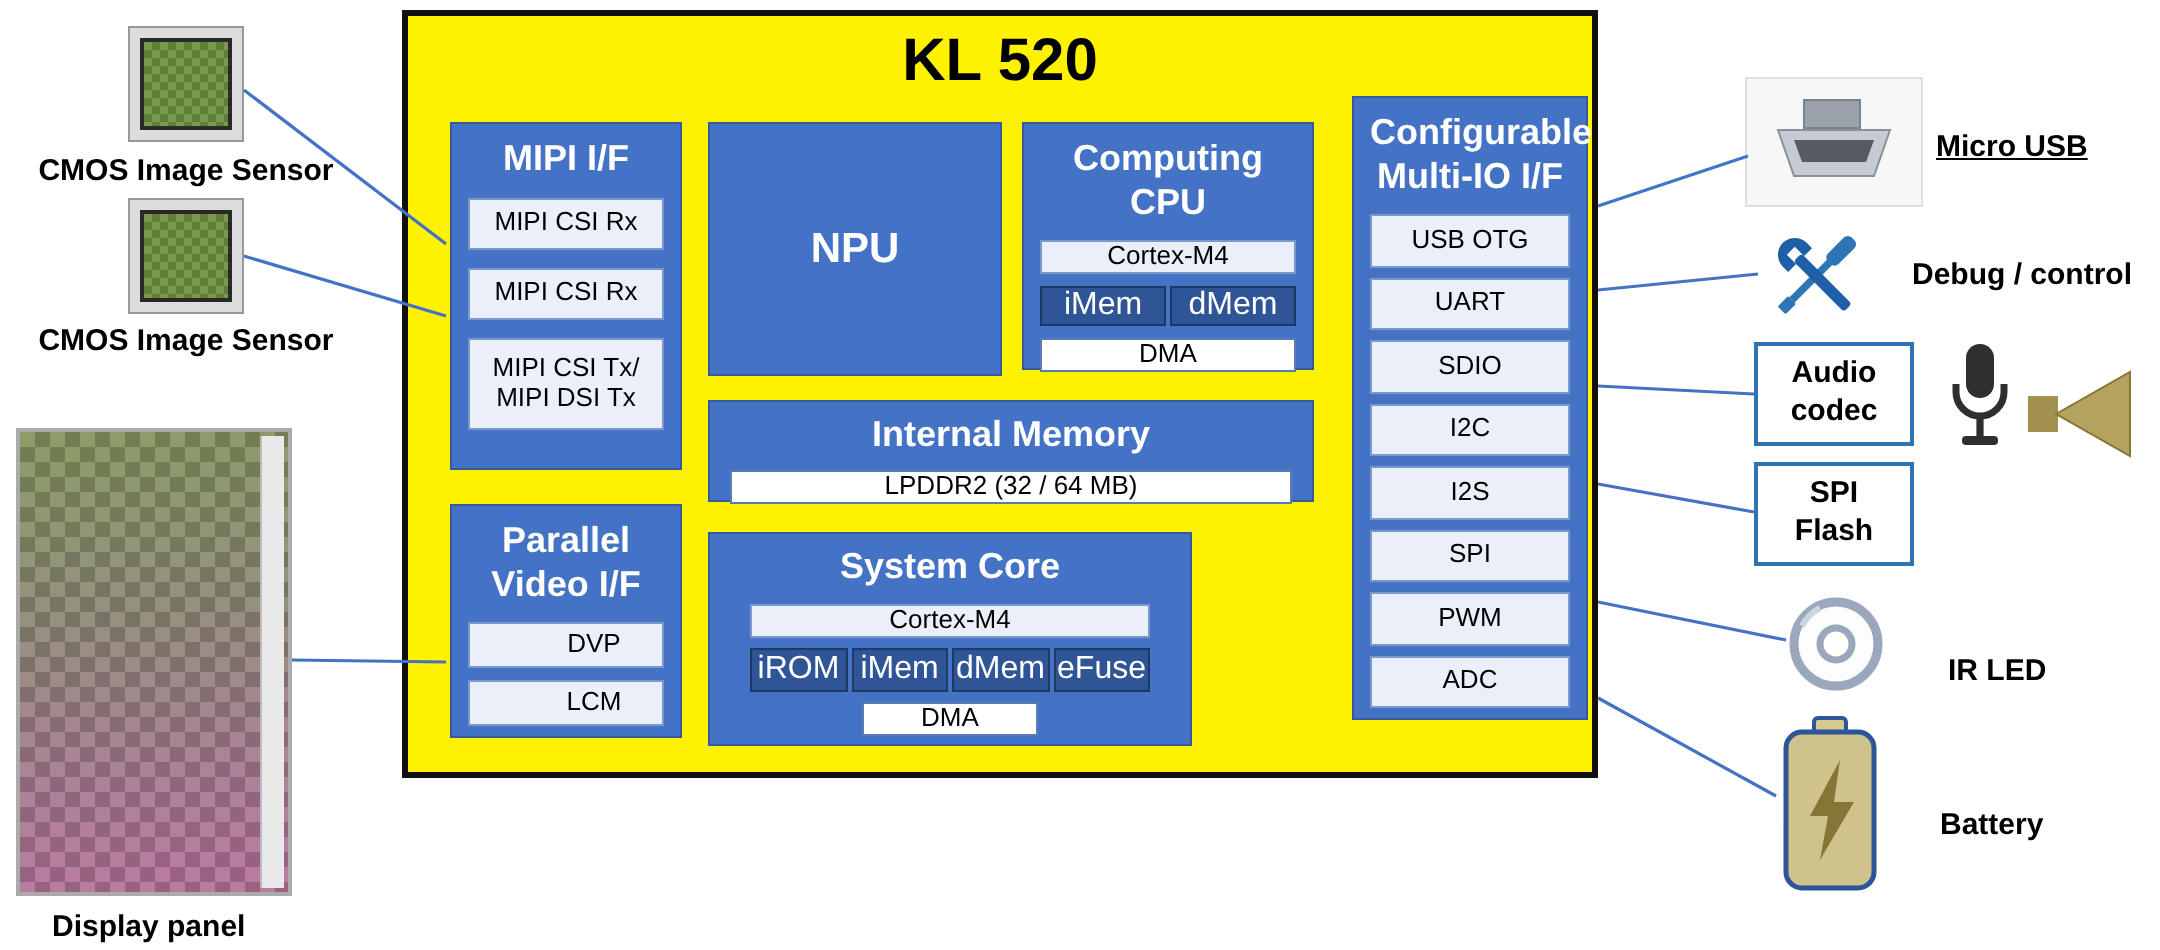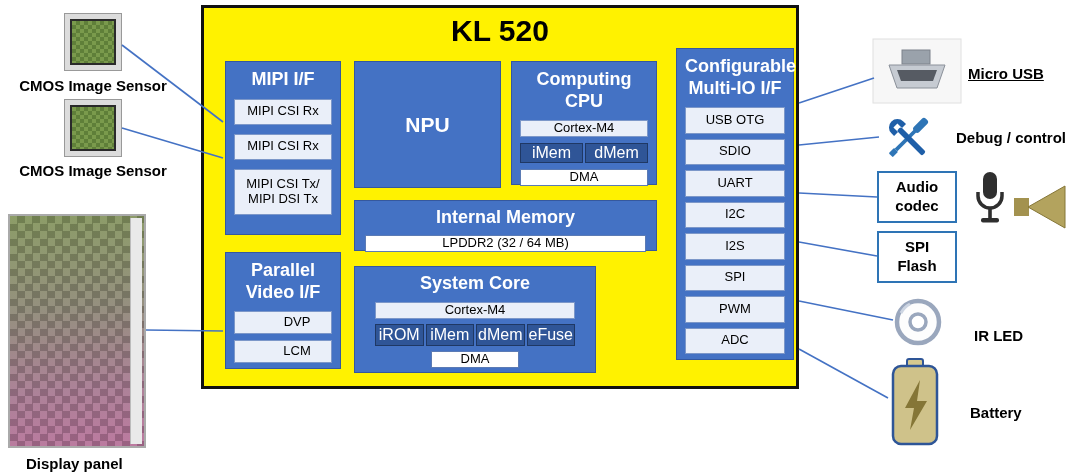--- a/index.html
+++ b/index.html
@@ -154,22 +154,22 @@
         <div class="cell dark">eFuse</div>
       </div>
       <div class="cell white c-dma">DMA</div>
     </div>
 
     <div class="block b-mio">
       <div class="block-title">Configurable
 Multi-IO I/F</div>
       <div class="cells">
         <div class="cell">USB OTG</div>
+        <div class="cell">UART</div>
         <div class="cell">SDIO</div>
-        <div class="cell">UART</div>
         <div class="cell">I2C</div>
         <div class="cell">I2S</div>
         <div class="cell">SPI</div>
         <div class="cell">PWM</div>
         <div class="cell">ADC</div>
       </div>
     </div>
   </div>
 
   <div class="sensor sensor1">

